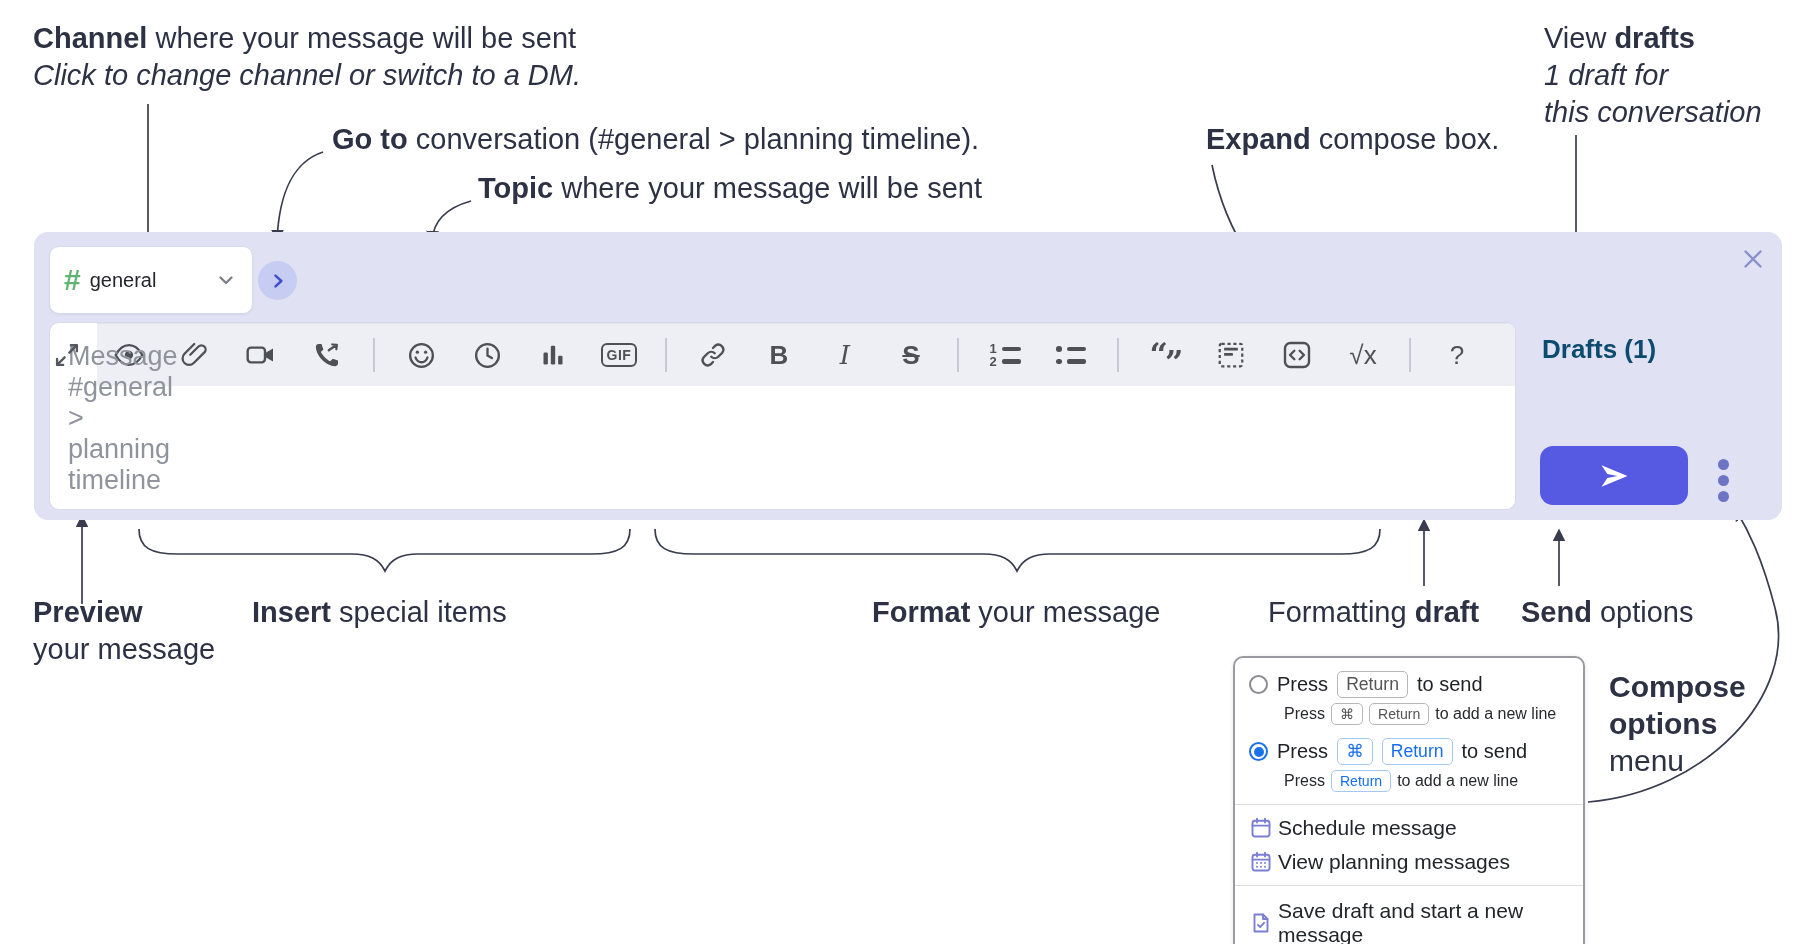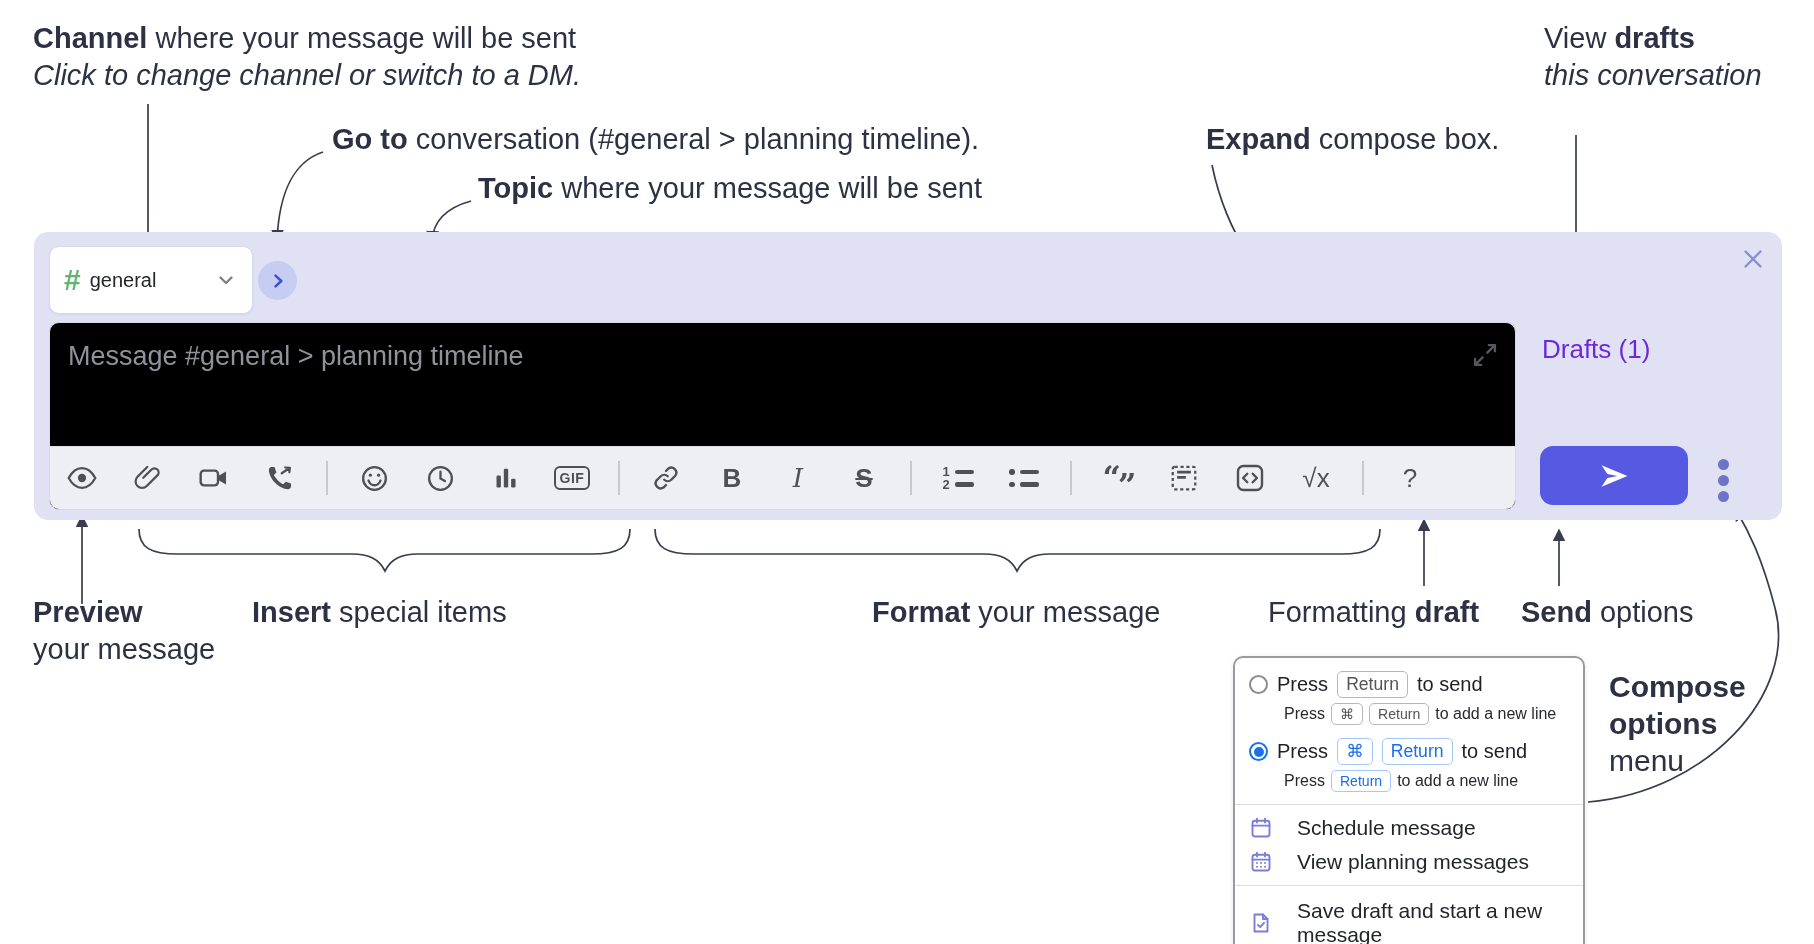--- a/index.html
+++ b/index.html
@@ -11,59 +11,59 @@
   .ann .it{font-style:italic;}
   
   .compose{position:absolute;left:34px;top:232px;width:1748px;height:288px;background:#e0e2f4;border-radius:14px;}
   .channel-btn{position:absolute;left:15px;top:14px;width:204px;height:68px;background:#fff;border:1px solid #d6daec;border-radius:10px;display:flex;align-items:center;gap:9px;padding:0 14px;box-sizing:border-box;box-shadow:0 1px 2px rgba(60,64,90,.07);cursor:pointer;}
   .hash{color:#61b573;font-size:30px;font-weight:700;line-height:1;}
   .chname{font-size:20px;color:#24262c;flex:1;}
   .go-circle{position:absolute;left:224px;top:29px;width:39px;height:39px;border-radius:50%;background:#c6ccf2;display:flex;align-items:center;justify-content:center;cursor:pointer;}
   .topic{position:absolute;left:273px;top:14px;width:1209px;height:68px;background:#fff;border:1px solid #d6daec;border-radius:10px;box-sizing:border-box;box-shadow:0 1px 2px rgba(60,64,90,.07);}
   .topic input{position:absolute;left:18px;top:0;width:1120px;height:66px;border:none;outline:none;font-family:"Liberation Sans",sans-serif;font-size:27px;color:#1f2126;background:transparent;}
   .topic-clear{position:absolute;right:18px;top:18px;width:30px;height:30px;display:flex;align-items:center;justify-content:center;cursor:pointer;color:#6d72c4;}
-  .msg-unit{position:absolute;left:15px;top:90px;width:1467px;height:188px;background:#000000;border:1px solid #d6daec;border-radius:10px;box-sizing:border-box;display:flex;flex-direction:column;overflow:hidden;}
+  .msg-unit{position:absolute;left:15px;top:90px;width:1467px;height:188px;background:#ffffff;border:1px solid #d6daec;border-radius:10px;box-sizing:border-box;display:flex;flex-direction:row;overflow:hidden;}
   .msg-area{flex:1;position:relative;cursor:text;}
   .msg-ph{position:absolute;left:18px;top:18px;font-size:27px;color:#8f939c;}
   .expand-btn{position:absolute;right:14px;top:18px;width:30px;height:30px;color:#55585f;cursor:pointer;}
   .toolbar{height:62px;background:#edeff4;display:flex;align-items:center;padding:0 12px;border-top:1px solid #e2e4ec;}
   .tb{width:40px;height:40px;margin-right:26px;display:flex;align-items:center;justify-content:center;color:#4d5156;cursor:pointer;flex:0 0 auto;}
   .tbsep{width:2px;height:34px;background:#c6c9d2;margin-right:26px;flex:0 0 auto;}
   .tb .txt{font-size:26px;color:#4d5156;}
   .tb .bold{font-weight:800;}
   .tb .ital{font-style:italic;font-family:"DejaVu Serif",serif;}
   .tb .strike{text-decoration:line-through;font-weight:600;}
   .gifbox{border:2px solid #4d5156;border-radius:6px;font-size:14px;font-weight:700;padding:2px 4px;letter-spacing:.5px;}
   .olist{display:flex;align-items:center;gap:5px;}
   .olist .nums{font-size:13px;font-weight:700;line-height:13px;text-align:center;}
   .olist .bars div, .ulist .bars div{width:19px;height:4.5px;border-radius:2px;background:#4d5156;margin:8px 0;}
   .ulist{display:flex;align-items:center;gap:5px;}
   .ulist .dots div{width:5.5px;height:5.5px;border-radius:50%;background:#4d5156;margin:7px 0;}
   .quoteic{font-family:"DejaVu Serif",serif;font-weight:700;font-size:32px;line-height:1;letter-spacing:-3px;}
   .quoteic .q2{display:inline-block;transform:translateY(7px);}
-  .drafts{position:absolute;left:1508px;top:102px;font-size:26px;font-weight:400;color:#6d28d9;cursor:pointer;}
+  .drafts{position:absolute;left:1508px;top:102px;font-size:26px;font-weight:700;color:#0c4a6e;cursor:pointer;}
   .box-close{position:absolute;right:17px;top:15px;width:24px;height:24px;color:#8a8fce;cursor:pointer;}
   .send-btn{position:absolute;left:1506px;top:214px;width:148px;height:59px;background:#5659e2;border-radius:13px;display:flex;align-items:center;justify-content:center;cursor:pointer;}
   .kebab{position:absolute;left:1678px;top:227px;width:22px;display:flex;flex-direction:column;align-items:center;gap:5px;cursor:pointer;}
   .kebab div{width:11px;height:11px;border-radius:50%;background:#6f73c6;}
   
   .popup{position:absolute;left:1233px;top:656px;width:352px;background:#fff;border:2px solid #9a9aa0;border-radius:10px;box-shadow:0 1px 5px rgba(0,0,0,.10);box-sizing:border-box;font-size:20px;color:#1e2026;}
   .psec1{padding:13px 14px 12px;}
   .opt-main{display:flex;align-items:center;gap:9px;}
   .opt-sub{margin-left:35px;margin-top:5px;font-size:16px;color:#27292e;display:flex;align-items:center;gap:6px;}
   .opt2{margin-top:13px;}
   .radio{width:19px;height:19px;border-radius:50%;border:2px solid #8b8b90;box-sizing:border-box;flex:0 0 auto;cursor:pointer;}
   .radio.sel{border-color:#1b72e8;position:relative;}
   .radio.sel::after{content:'';position:absolute;left:2.5px;top:2.5px;width:10px;height:10px;border-radius:50%;background:#1b72e8;}
   .key{display:inline-block;border:1.5px solid #b6b6bb;border-radius:5px;padding:1px 8px;background:#fff;color:#555;font-size:.88em;line-height:1.3;}
   .key.blue{border-color:#a6c8f8;color:#176ef2;}
   .pdiv{border-top:1.5px solid #dcdce1;}
   .psec2{padding:6px 0;}
   .psec3{padding:8px 0;}
-  .prow{display:flex;align-items:center;gap:24px;padding:5px 14px;font-size:21px;color:#22252a;cursor:pointer;}
+  .prow{display:flex;align-items:center;gap:5px;padding:5px 14px;font-size:21px;color:#22252a;cursor:pointer;}
   .picon{width:24px;height:24px;color:#7a7ed4;flex:0 0 auto;}
   svg{display:block;}
 </style>
 </head>
 <body>
 
 <svg class="overlay" width="1814" height="944" viewBox="0 0 1814 944">
   <defs>
     <marker id="arw" viewBox="0 0 10 10" refX="8" refY="5" markerWidth="7.5" markerHeight="7.5" orient="auto-start-reverse">
       <path d="M0,0 L10,5 L0,10 z" fill="#383c4e"></path>
@@ -92,20 +92,21 @@
   <b>Go to</b><span> conversation (#general &gt; planning timeline).</span>
 </div>
 <div class="ann" style="left:478px;top:170px">
   <b>Topic</b><span> where your message will be sent</span>
 </div>
 <div class="ann" style="left:1206px;top:121px">
   <b>Expand</b><span> compose box.</span>
 </div>
 <div class="ann" style="left:1544px;top:20px">
   <div><span>View </span><b>drafts</b></div>
+  <div class="it">1 draft for</div>
   <div class="it">this conversation</div>
 </div>
 
 <div class="ann" style="left:33px;top:594px">
   <div><b>Preview</b></div>
   <div>your message</div>
 </div>
 <div class="ann" style="left:252px;top:594px">
   <b>Insert</b><span> special items</span>
 </div>

